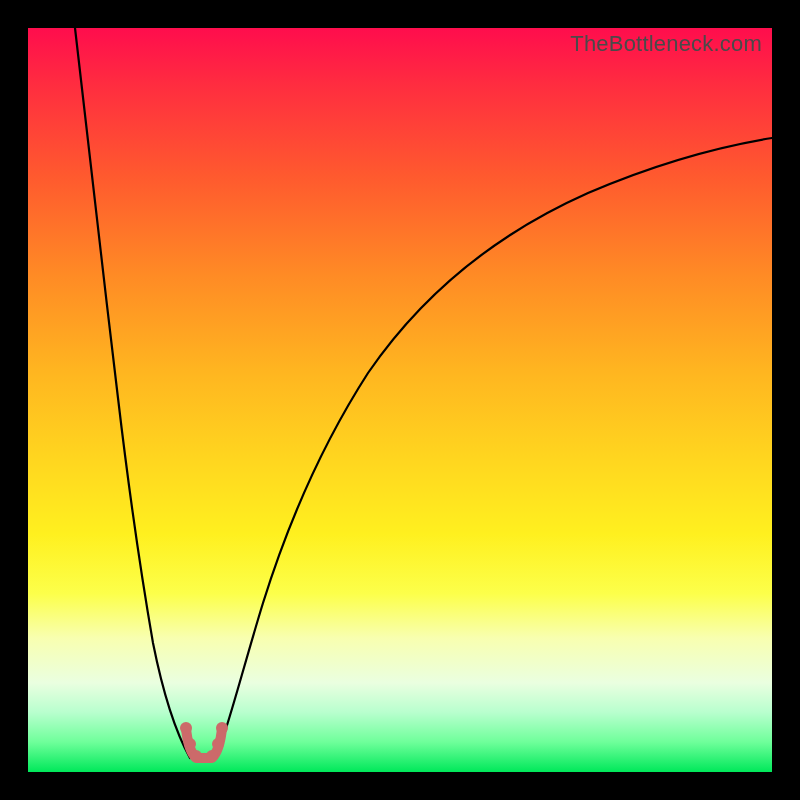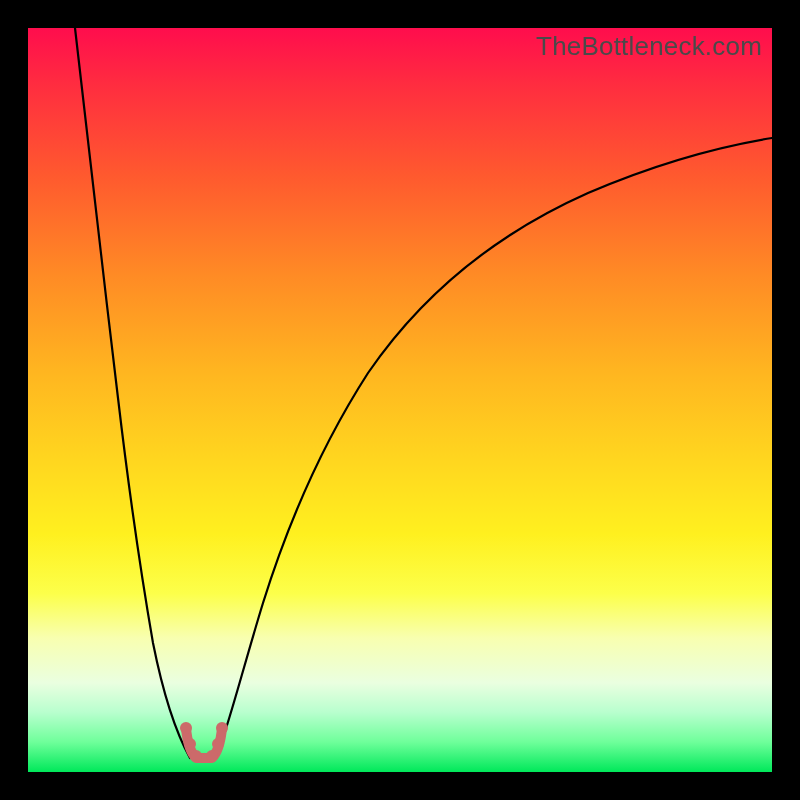--- a/index.html
+++ b/index.html
@@ -31,21 +31,21 @@
       #b8ffce 92%,
       #6eff9a 96%,
       #00e85a 100%
     );
   }
   .watermark {
     position: absolute;
     top: 3px;
     right: 10px;
     color: #4a4a4a;
-    font-size: 26px;
+    font-size: 22px;
     font-weight: 500;
     letter-spacing: 0.2px;
     z-index: 5;
   }
   svg.curves {
     position: absolute;
     left: 0;
     top: 0;
     width: 744px;
     height: 744px;

